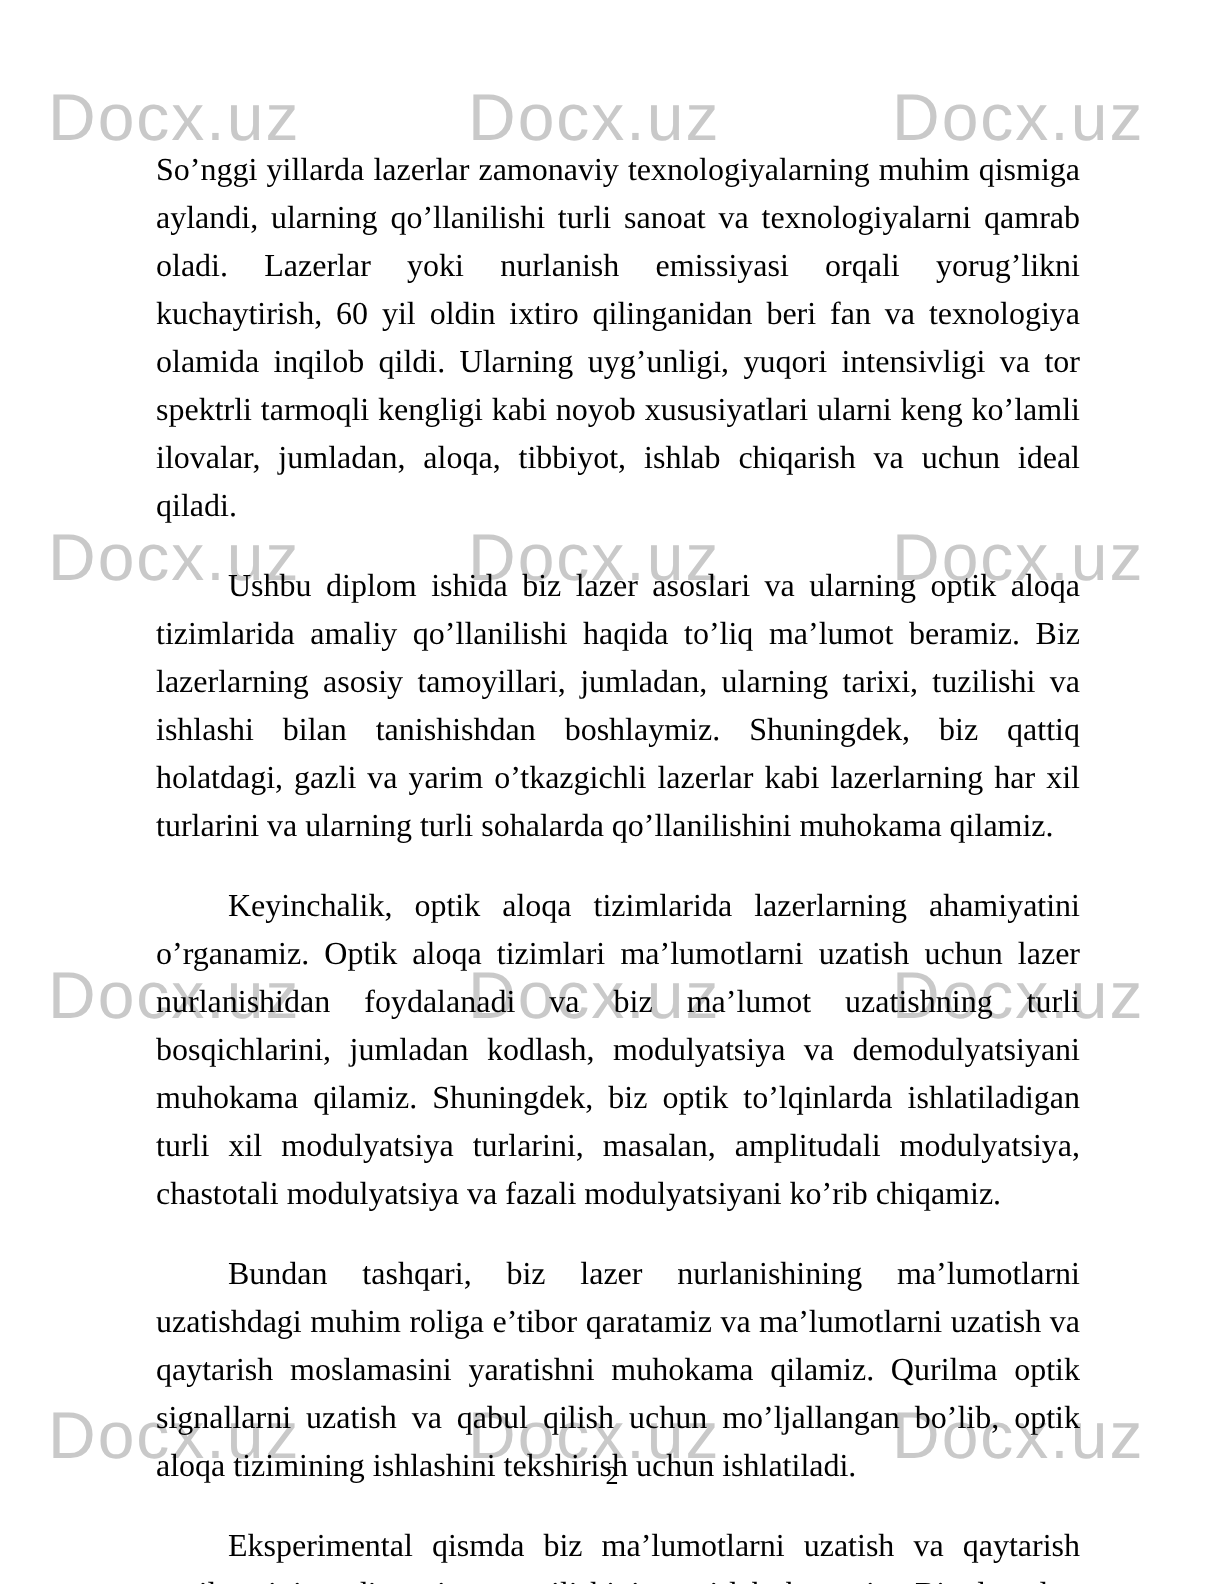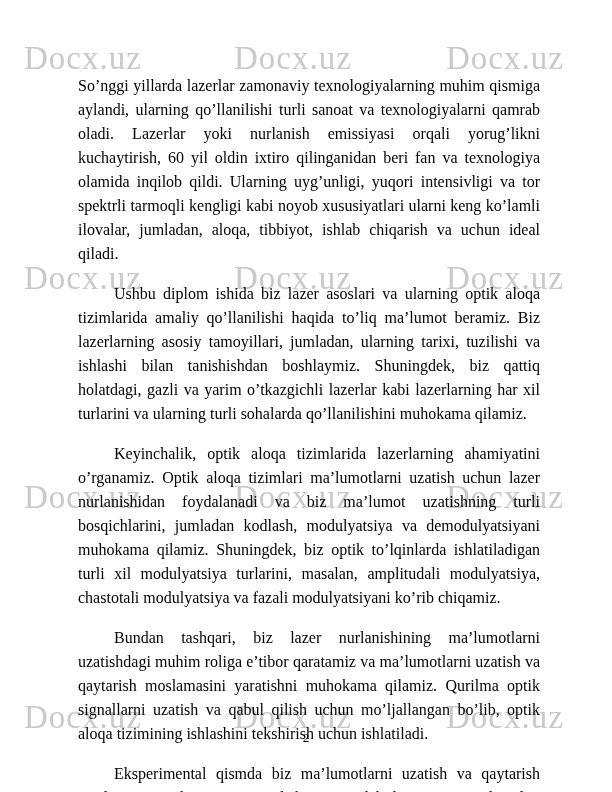--- a/index.html
+++ b/index.html
@@ -14,21 +14,21 @@
   .page {
     position: absolute;
     left: 0; top: 0;
     width: 612px; height: 792px;
     background: #ffffff;
   }
   
   .wm-layer { position: absolute; inset: 0; pointer-events: none; }
   .wm {
     position: absolute;
-    font-family: Liberation Serif, serif;
+    font-family: Liberation Sans, sans-serif;
     font-size: 33px;
     line-height: 33px;
     letter-spacing: 1px;
     color: var(--wm-color, #c9c9c9);
     white-space: nowrap;
     user-select: none;
   }
   .wm-r1 { top: 42px; }
   .wm-r2 { top: 262px; }
   .wm-r3 { top: 481px; }

